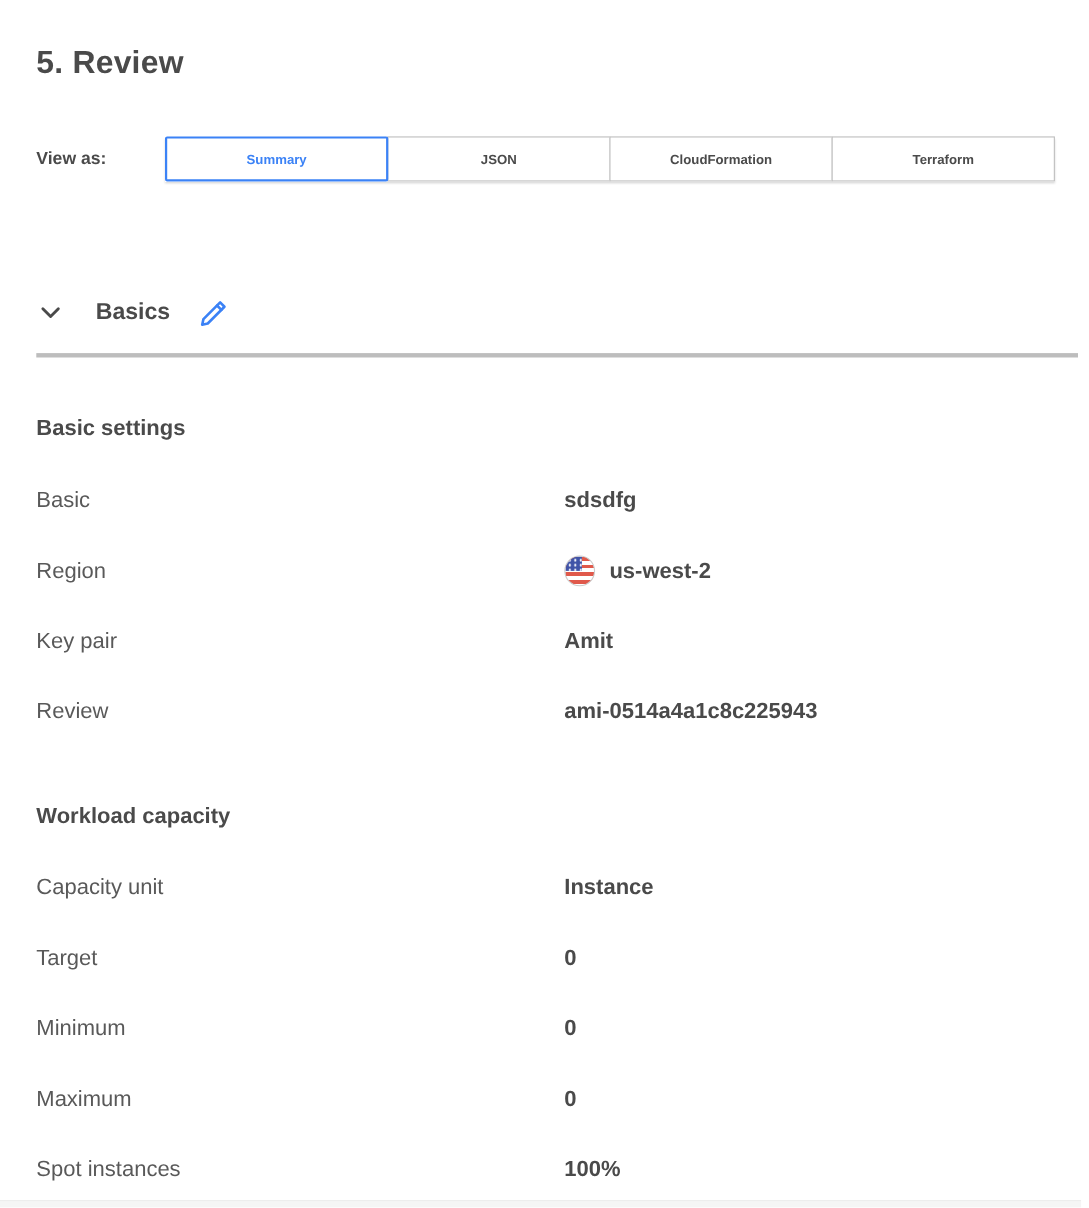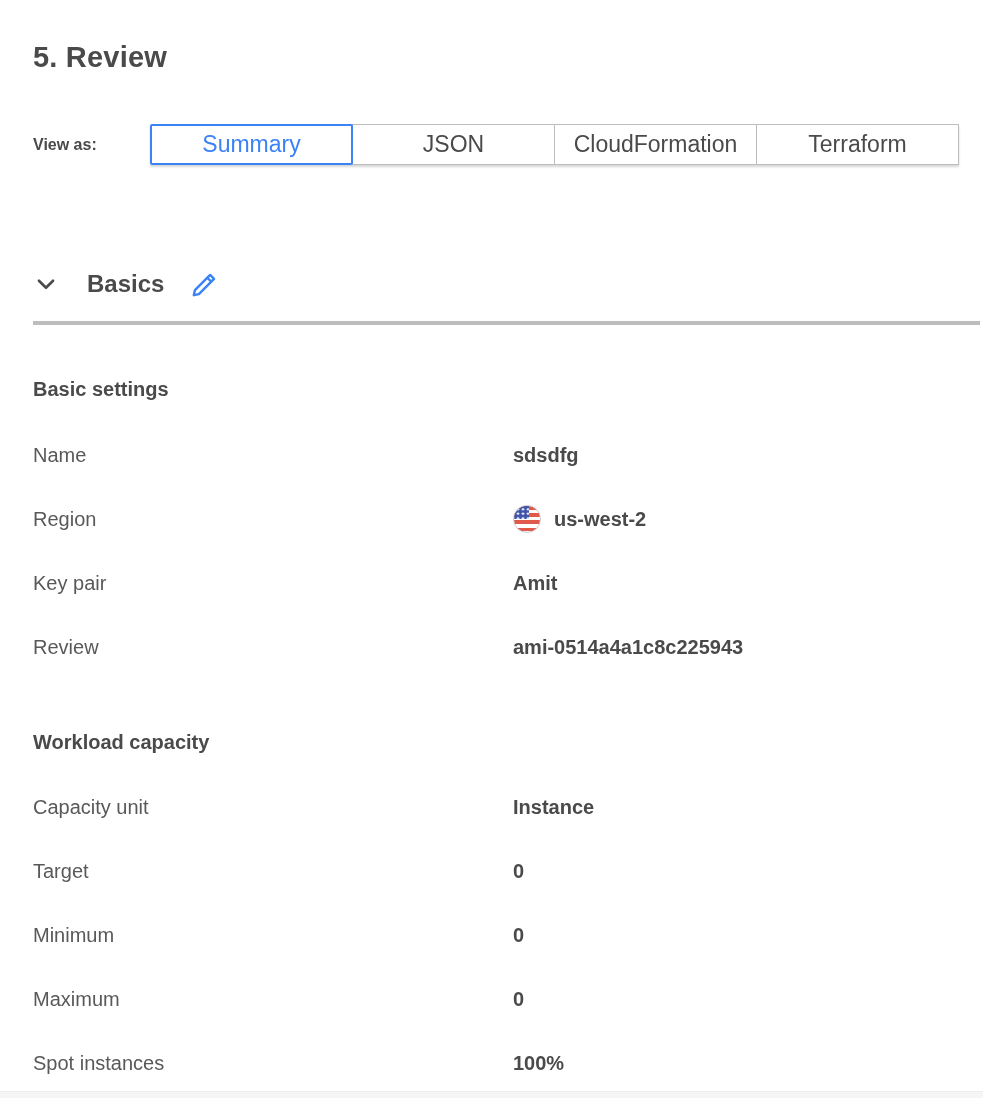--- a/index.html
+++ b/index.html
@@ -44,22 +44,22 @@
   }
   .tab {
     width: 203px;
     height: 41px;
     display: flex;
     align-items: center;
     justify-content: center;
     background: #ffffff;
     border: 1px solid #bdbdbd;
     margin-left: -1px;
-    font-size: 23px;
-    font-weight: 400;
+    font-size: 12px;
+    font-weight: 700;
     color: #4a4a4a;
     cursor: pointer;
     position: relative;
   }
   .tab:first-child { margin-left: 0; }
   .tab.selected {
     border: 2px solid var(--accent, #3b82f6);
     border-radius: 2px;
     color: var(--accent, #3b82f6);
     z-index: 2;
@@ -77,21 +77,21 @@
   .chevron-btn {
     width: 26px;
     height: 26px;
     display: flex;
     align-items: center;
     justify-content: center;
     cursor: pointer;
   }
   .section-title {
     margin-left: 28px;
-    font-size: 24px;
+    font-size: 21px;
     font-weight: 600;
     color: #4a4a4a;
     text-align: center;
   }
   .edit-btn {
     margin-left: 26px;
     width: 28px;
     height: 28px;
     display: flex;
     align-items: center;
@@ -218,21 +218,21 @@
   </div>
 
   <div class="section-divider"></div>
 
   <div class="content">
 
     <div class="group-heading">Basic settings</div>
 
     <div class="rows-block g1-rows">
       <div class="kv-row">
-        <div class="kv-label">Name</div>
+        <div class="kv-label">Basic</div>
         <div class="kv-value">sdsdfg</div>
       </div>
       <div class="kv-row">
         <div class="kv-label">Region</div>
         <div class="kv-value">
           <span class="us-flag">
               <span class="canton"></span>
             </span>
           <span>us-west-2</span>
         </div>

